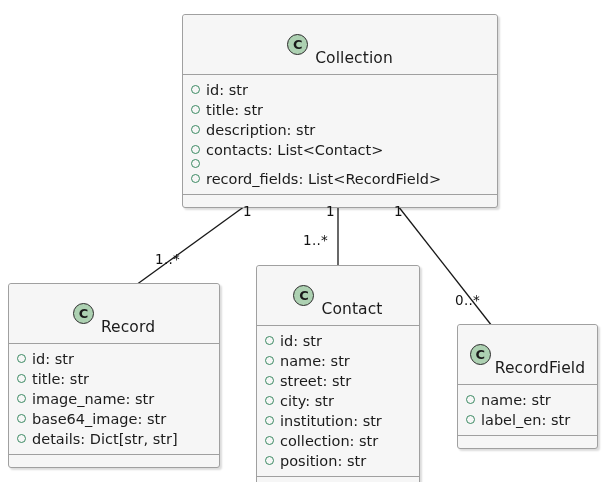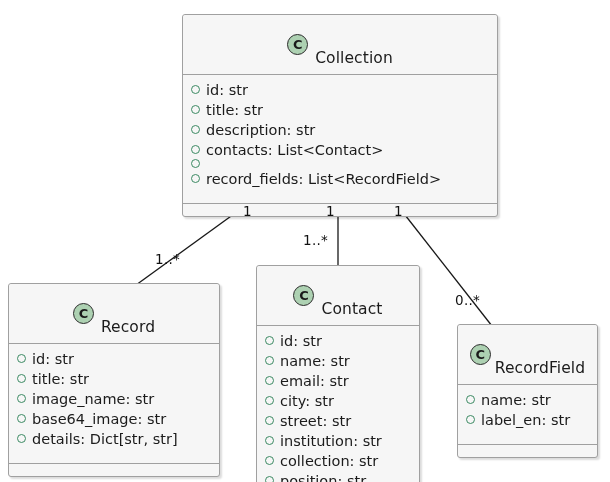--- a/index.html
+++ b/index.html
@@ -65,21 +65,21 @@
     font-family: "DejaVu Sans", sans-serif;
   }
   .class-title {
     font-size: 15.5px;
     color: #1b1b1b;
     white-space: nowrap;
     letter-spacing: 0.1px;
     margin-top: 28px;
   }
   .uml-attrs {
-    padding: 5px 8px 14px 8px;
+    padding: 5px 8px 5px 8px;
     border-bottom: 1px solid #a0a0a0;
   }
   .attr-row {
     display: flex;
     align-items: baseline;
     gap: 6px;
     font-size: 14.5px;
     line-height: 20px;
     color: #1b1b1b;
     white-space: nowrap;
@@ -213,29 +213,25 @@
       <div class="attr-row">
         <span class="vis-marker"></span>
         <span>id: str</span>
       </div>
       <div class="attr-row">
         <span class="vis-marker"></span>
         <span>name: str</span>
       </div>
       <div class="attr-row">
         <span class="vis-marker"></span>
-        <span>email: str</span>
+        <span>street: str</span>
       </div>
       <div class="attr-row">
         <span class="vis-marker"></span>
         <span>city: str</span>
-      </div>
-      <div class="attr-row">
-        <span class="vis-marker"></span>
-        <span>street: str</span>
       </div>
       <div class="attr-row">
         <span class="vis-marker"></span>
         <span>institution: str</span>
       </div>
       <div class="attr-row">
         <span class="vis-marker"></span>
         <span>collection: str</span>
       </div>
       <div class="attr-row">

